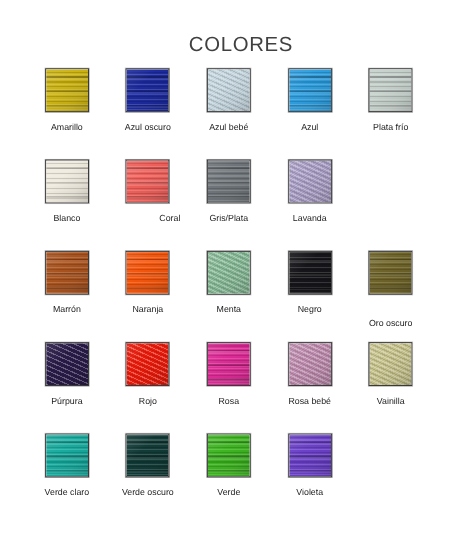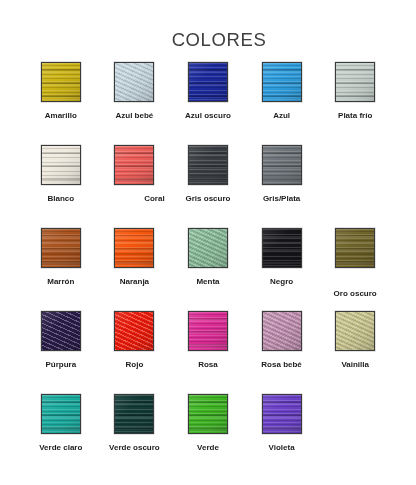--- a/index.html
+++ b/index.html
@@ -34,21 +34,20 @@
   }
   #grid {
     position: absolute;
     top: 62px;
     left: 24px;
     width: 368px;
   }
   .row {
     display: flex;
     height: 83px;
-    font-weight: bold;
   }
   .cell {
     width: 73.6px;
     display: flex;
     flex-direction: column;
     align-items: center;
   }
   .swatch {
     position: relative;
     width: 40px;
@@ -141,37 +140,37 @@
           <div class="swatch" style="border-color: rgb(58, 58, 58);">
             <div class="base" style="background: rgb(204, 180, 21);"></div>
             <div class="tex-h"></div>
             <div class="tex-h2"></div>
             <div class="shade"></div>
           </div>
           <div class="label" style="color: rgb(28, 28, 28);">Amarillo</div>
         </div>
         <div class="cell">
           <div class="swatch" style="border-color: rgb(58, 58, 58);">
+            <div class="base" style="background: rgb(28, 42, 158);"></div>
+            <div class="tex-h"></div>
+            <div class="tex-h2"></div>
+            <div class="shade"></div>
+          </div>
+          <div class="label" style="color: rgb(28, 28, 28);">Azul oscuro</div>
+        </div>
+        <div class="cell">
+          <div class="swatch" style="border-color: rgb(58, 58, 58);">
             <div class="base" style="background: rgb(195, 212, 221);"></div>
             <div class="tex-d"></div>
             <div class="shade"></div>
           </div>
           <div class="label" style="color: rgb(28, 28, 28);">Azul bebé</div>
         </div>
         <div class="cell">
           <div class="swatch" style="border-color: rgb(58, 58, 58);">
-            <div class="base" style="background: rgb(28, 42, 158);"></div>
-            <div class="tex-h"></div>
-            <div class="tex-h2"></div>
-            <div class="shade"></div>
-          </div>
-          <div class="label" style="color: rgb(28, 28, 28);">Azul oscuro</div>
-        </div>
-        <div class="cell">
-          <div class="swatch" style="border-color: rgb(58, 58, 58);">
             <div class="base" style="background: rgb(47, 158, 222);"></div>
             <div class="tex-h"></div>
             <div class="tex-h2"></div>
             <div class="shade"></div>
           </div>
           <div class="label" style="color: rgb(28, 28, 28);">Azul</div>
         </div>
         <div class="cell">
           <div class="swatch" style="border-color: rgb(58, 58, 58);">
             <div class="base" style="background: rgb(197, 208, 203);"></div>
@@ -196,36 +195,35 @@
           <div class="swatch" style="border-color: rgb(58, 58, 58);">
             <div class="base" style="background: rgb(238, 95, 90);"></div>
             <div class="tex-h"></div>
             <div class="tex-h2"></div>
             <div class="shade"></div>
           </div>
           <div class="label" style="color: rgb(28, 28, 28); padding-left: 40px;">Coral</div>
         </div>
         <div class="cell">
           <div class="swatch" style="border-color: rgb(58, 58, 58);">
-            <div class="base" style="background: rgb(59, 63, 68);"></div>
-            <div class="tex-h"></div>
-            <div class="tex-h2"></div>
-            <div class="shade"></div>
-          </div>
-          <div class="label" style="color: rgb(28, 28, 28);">Gris oscuro</div>
-        </div>
-        <div class="cell">
-          <div class="swatch" style="border-color: rgb(58, 58, 58);">
             <div class="base" style="background: rgb(110, 116, 121);"></div>
             <div class="tex-h"></div>
             <div class="tex-h2"></div>
             <div class="shade"></div>
           </div>
           <div class="label" style="color: rgb(28, 28, 28);">Gris/Plata</div>
         </div>
+        <div class="cell">
+          <div class="swatch" style="border-color: rgb(58, 58, 58);">
+            <div class="base" style="background: rgb(169, 158, 196);"></div>
+            <div class="tex-d"></div>
+            <div class="shade"></div>
+          </div>
+          <div class="label" style="color: rgb(28, 28, 28);">Lavanda</div>
+        </div>
       </div>
       <div class="row">
         <div class="cell">
           <div class="swatch" style="border-color: rgb(58, 58, 58);">
             <div class="base" style="background: rgb(169, 83, 31);"></div>
             <div class="tex-h"></div>
             <div class="tex-h2"></div>
             <div class="shade"></div>
           </div>
           <div class="label" style="color: rgb(28, 28, 28);">Marrón</div>

